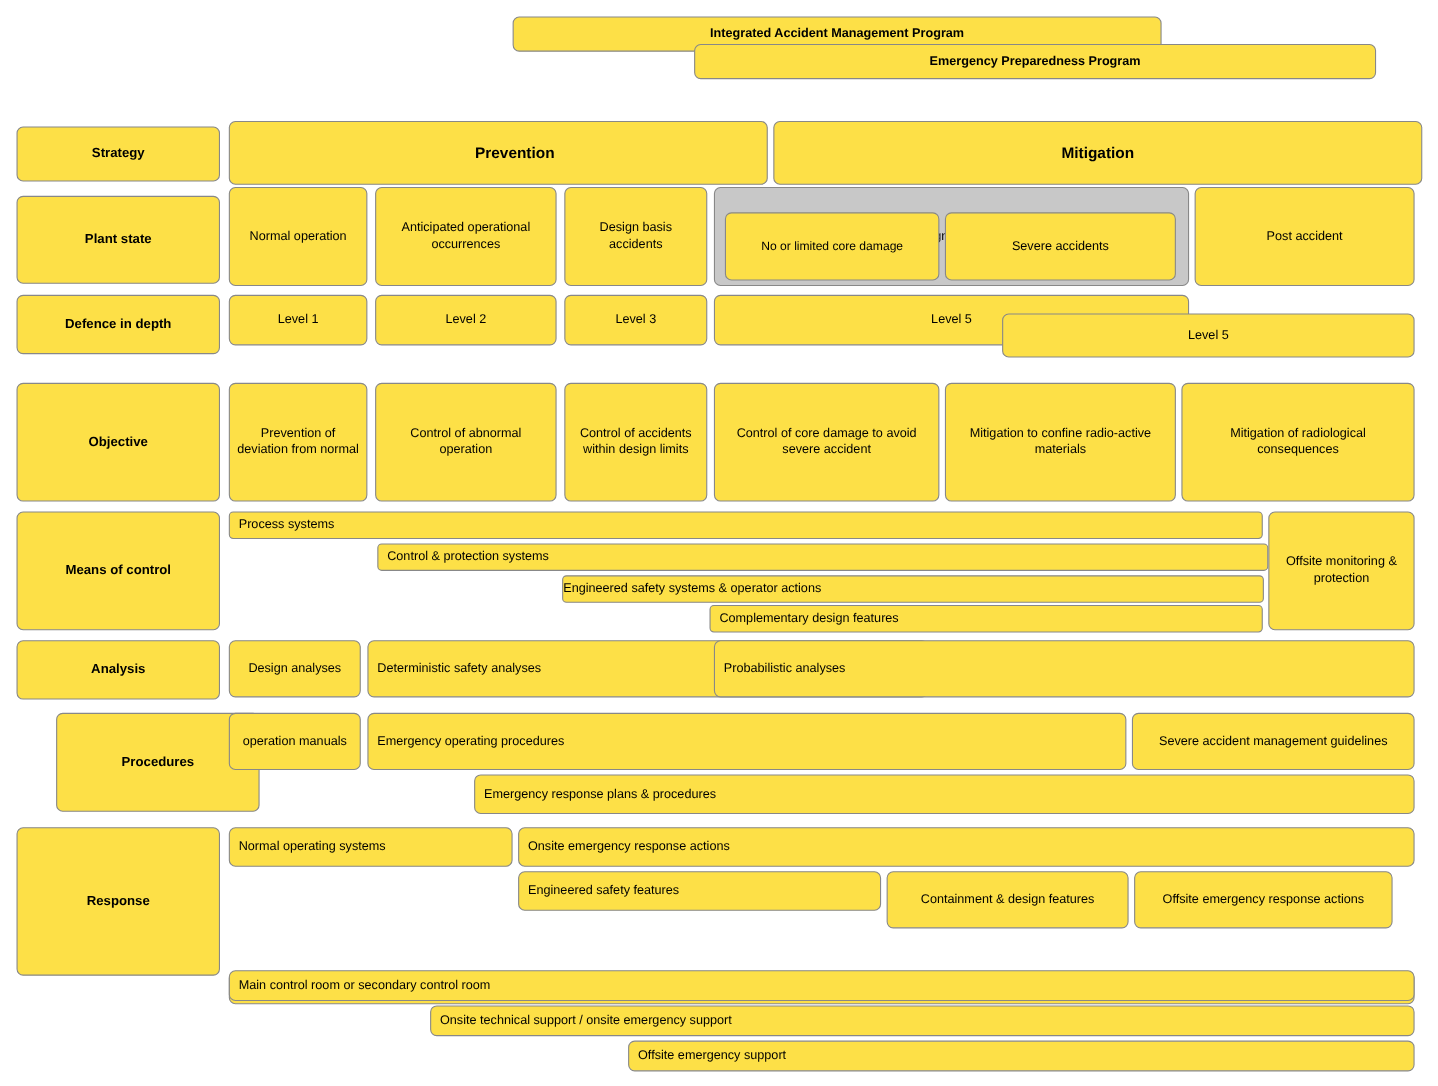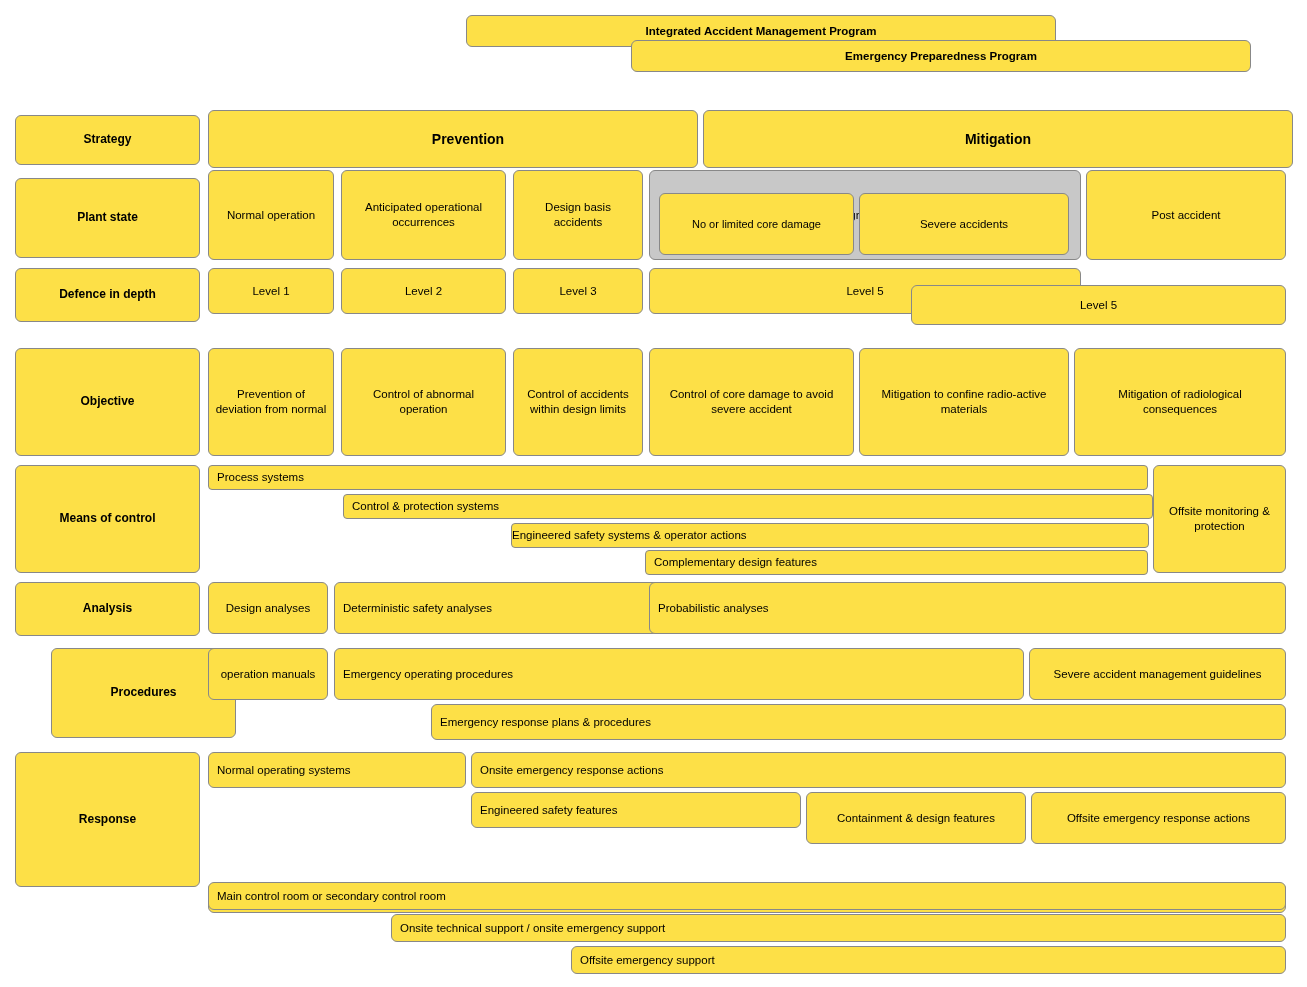--- a/index.html
+++ b/index.html
@@ -199,21 +199,21 @@
 <div class="box label-box" style="left:4px; top:742px; width:185px; height:135px;">Response</div>
 
 <div class="box" style="left:197px; top:742px; width:258px; height:36px; justify-content:flex-start; padding-left:8px;">Normal operating systems</div>
 
 <div class="box" style="left:460px; top:742px; width:815px; height:36px; justify-content:flex-start; padding-left:8px;">Onsite emergency response actions</div>
 
 <div class="box" style="left:460px; top:782px; width:330px; height:36px; justify-content:flex-start; padding-left:8px;">Engineered safety features</div>
 
 <div class="box" style="left:795px; top:782px; width:220px; height:52px;">Containment &amp; design features</div>
 
-<div class="box" style="left:1020px; top:782px; width:255px; height:52px;">Offsite emergency response actions</div>
+<div class="box" style="left:1020px; top:782px; width:235px; height:52px;">Offsite emergency response actions</div>
 
 <div class="box" style="left:197px; top:873px; width:1078px; height:30px; justify-content:flex-start; padding-left:8px;">Human and organizational performance</div>
 
 <div class="box" style="left:197px; top:872px; width:1078px; height:28px; justify-content:flex-start; padding-left:8px;">Main control room or secondary control room</div>
 
 <div class="box" style="left:380px; top:904px; width:895px; height:28px; justify-content:flex-start; padding-left:8px;">Onsite technical support / onsite emergency support</div>
 
 <div class="box" style="left:560px; top:936px; width:715px; height:28px; justify-content:flex-start; padding-left:8px;">Offsite emergency support</div>
 
 </div>

